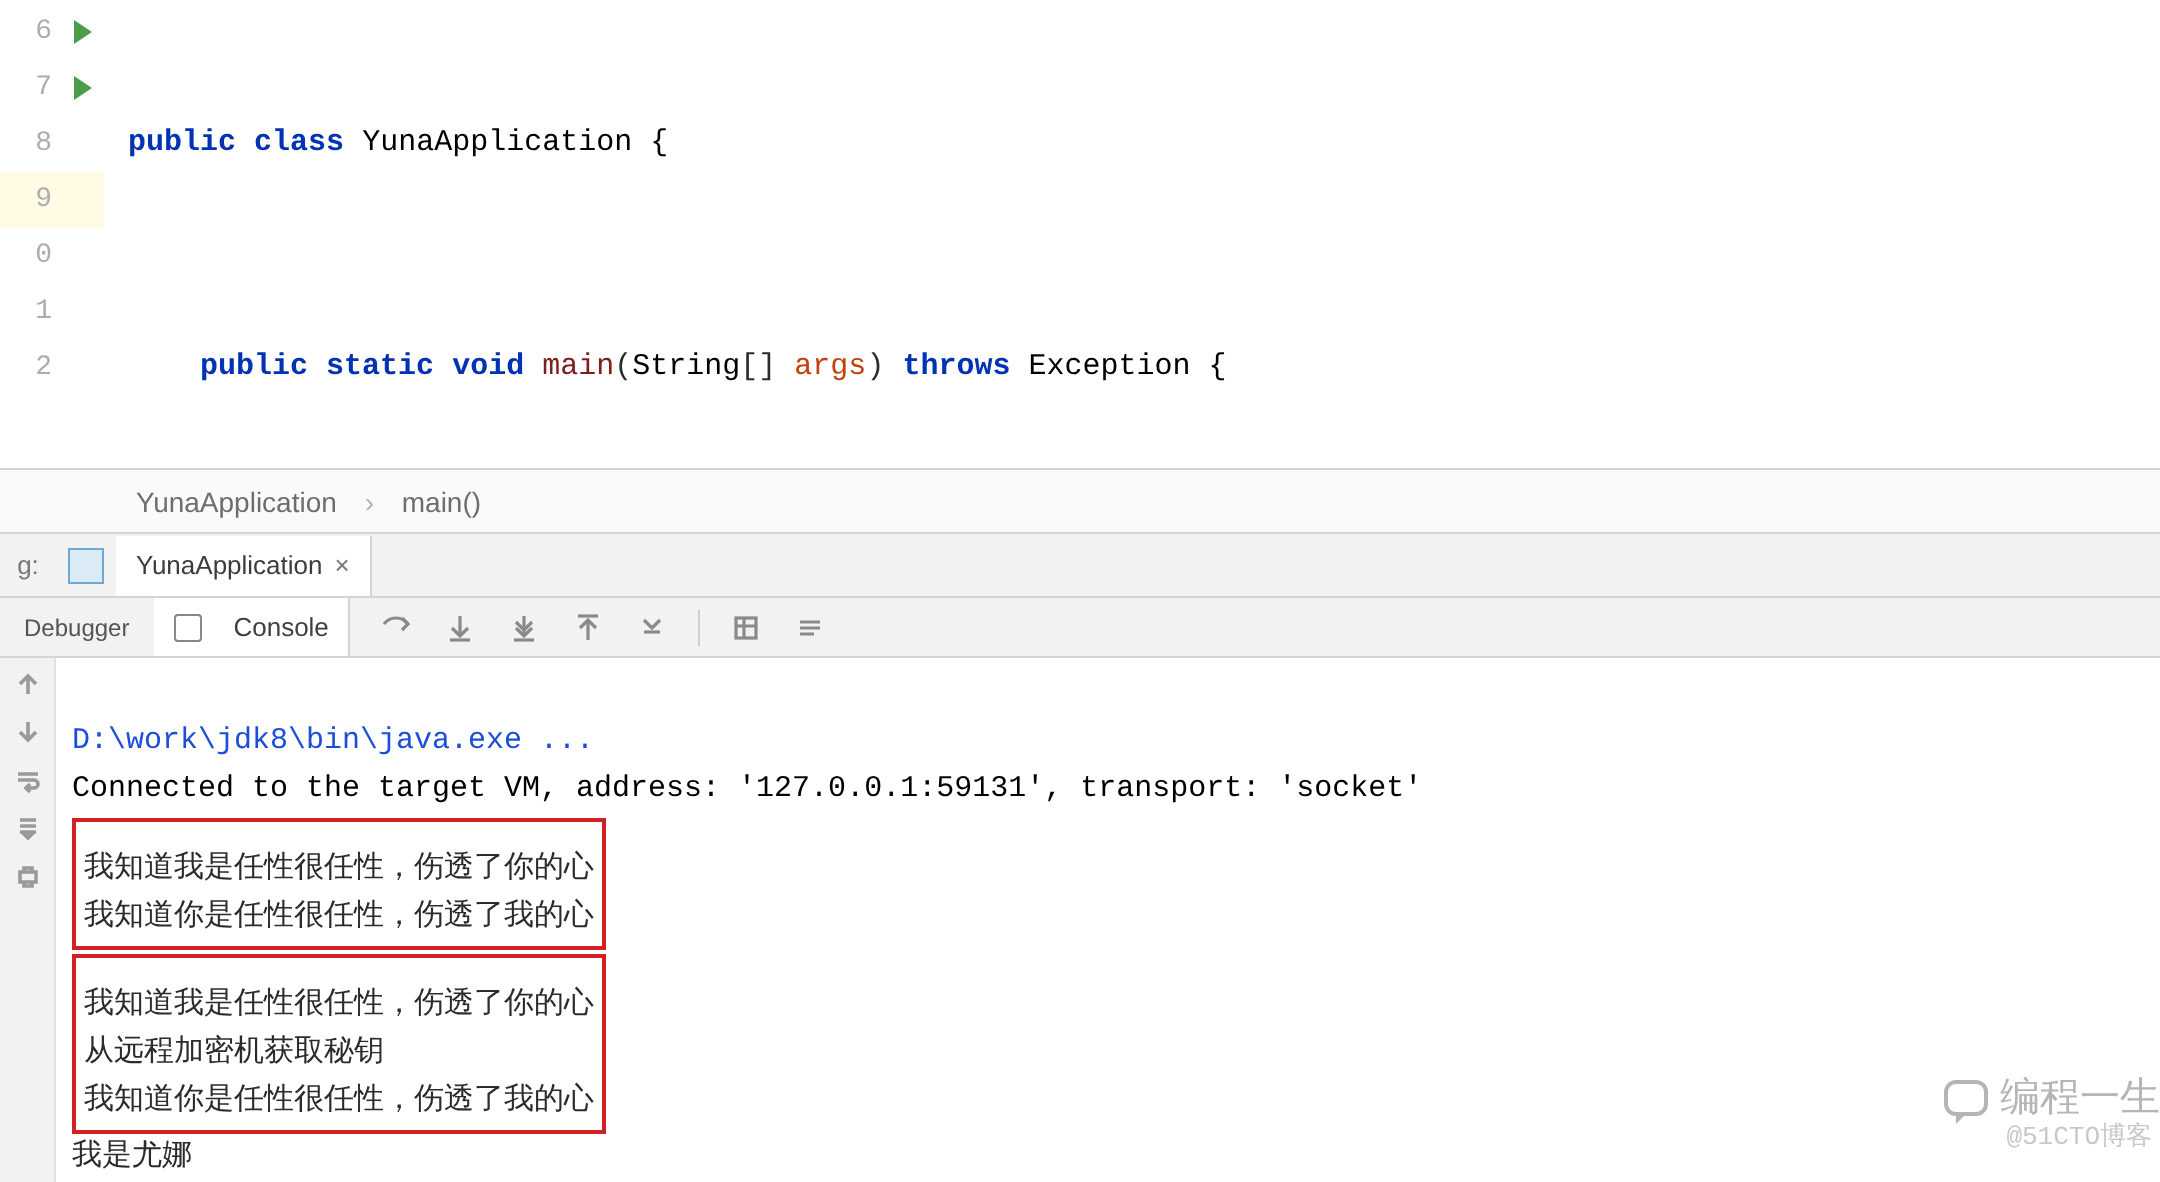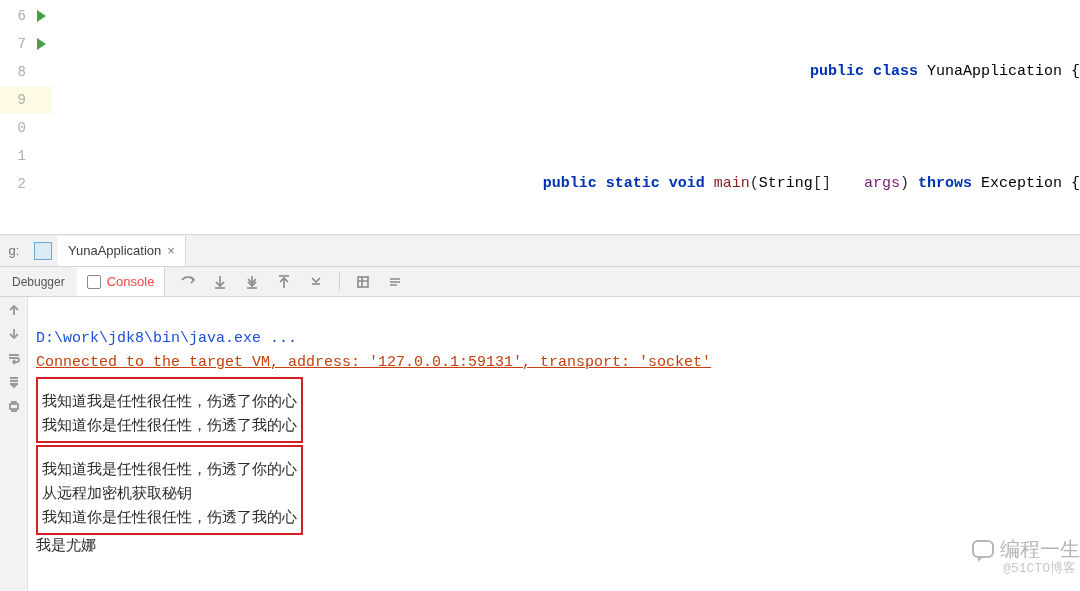--- a/index.html
+++ b/index.html
@@ -5,56 +5,56 @@
   * { margin: 0; padding: 0; box-sizing: border-box; }
   html, body { width: 1080px; height: 591px; overflow: hidden; font-family: "Segoe UI", Arial, sans-serif; font-size: 13px; background: #ffffff; color: #2b2b2b; }
   .root { display: flex; flex-direction: column; height: 100%; }
 
   
   .editor-wrap { display: flex; height: 235px; border-bottom: 1px solid #d4d4d4; }
   .gutter { width: 52px; background: #ffffff; color: #adadad; text-align: right; font-family: Consolas, "Courier New", monospace; font-size: 14px; line-height: 28px; padding-top: 2px; user-select: none; }
   .gutter .ln { height: 28px; position: relative; padding-right: 26px; }
   .gutter .ln.run::after { content: ""; position: absolute; right: 6px; top: 8px; width: 0; height: 0; border-left: 9px solid #4a9e4a; border-top: 6px solid transparent; border-bottom: 6px solid transparent; }
   .code { flex: 1; font-family: Consolas, "Courier New", monospace; font-size: 15px; line-height: 28px; padding-top: 2px; white-space: pre; overflow: hidden; }
-  .code .row { height: 28px; padding-left: 12px; text-align: right; }
+  .code .row { height: 28px; padding-left: 12px; }
   .k { color: #0033b3; font-weight: bold; }
   .type { color: #000000; }
-  .var { color: #701a75; margin-left: 24px; }
+  .var { color: #c2410c; }
   .method { color: #7f1d1d; }
   .p { color: #000000; }
 
   
   .breadcrumb { height: 32px; line-height: 32px; padding-left: 68px; color: #6e6e6e; font-size: 14px; border-bottom: 1px solid #d4d4d4; background: #fafafa; }
   .breadcrumb .sep { margin: 0 10px; color: #b0b0b0; }
 
   
   .run-strip { display: flex; align-items: center; height: 32px; border-bottom: 1px solid #d4d4d4; background: #f2f2f2; }
   .run-left-label { width: 28px; text-align: center; color: #787878; font-size: 13px; }
   .run-strip .win-icon { width: 18px; height: 18px; border: 1px solid #6fa7d6; background: #dcecf7; margin: 0 6px; }
   .run-tab { padding: 0 10px; height: 30px; line-height: 30px; color: #3c3c3c; border-right: 1px solid #d4d4d4; display: flex; align-items: center; gap: 6px; background: #ffffff; }
   .close-x { color: #787878; font-size: 13px; }
 
   
   .debug-row { display: flex; height: 30px; border-bottom: 1px solid #d4d4d4; background: #f2f2f2; align-items: stretch; }
   .debug-row .lab { display: flex; align-items: center; padding: 0 12px; color: #555; font-size: 12px; }
-  .debug-row .tab { display: flex; align-items: center; padding: 0 10px; background: #ffffff; border-right: 1px solid #d4d4d4; gap: 6px; font-size: 13px; color: #ef4444; }
+  .debug-row .tab { display: flex; align-items: center; padding: 0 10px; background: #ffffff; border-right: 1px solid #d4d4d4; gap: 16px; font-size: 13px; color: #404040; }
   .debug-row .dbg-icon { width: 14px; height: 14px; border: 1px solid #888; border-radius: 2px; display:inline-block; position:relative; }
   .debug-row .toolbar { display: flex; align-items: center; gap: 14px; padding-left: 14px; }
   .tb-ico { width: 18px; height: 18px; display: inline-flex; align-items: center; justify-content: center; color: #8a8a8a; }
   .tb-ico svg { width: 16px; height: 16px; fill: none; stroke: #8a8a8a; stroke-width: 1.6; }
   .vline { width: 1px; height: 18px; background: #cfcfcf; }
 
   
   .console-body { display: flex; flex: 1; overflow: hidden; }
   .console-gutter { width: 28px; background: #f2f2f2; border-right: 1px solid #e0e0e0; display: flex; flex-direction: column; align-items: center; padding-top: 6px; gap: 10px; }
   .cg-ico { width: 14px; height: 14px; color: #9a9a9a; }
   .cg-ico svg { width: 14px; height: 14px; fill: none; stroke: #9a9a9a; stroke-width: 1.8; }
   .console-out { flex: 1; font-family: Consolas, SimSun, "Courier New", monospace; font-size: 15px; line-height: 24px; padding: 6px 8px; white-space: pre; position: relative; }
   .co-gray { color: #1d4ed8; }
-  .co-blue { color: #c2410c; text-decoration: underline; }
+  .co-blue { color: #000000; }
   .boxed { border: 2px solid #d32020; display: inline-block; padding: 12px 4px 2px 4px; margin-top: 2px; }
 
   
   .wm1 { position: absolute; right: 0; bottom: 30px; color: #b5b5b5; font-size: 20px; font-family: SimSun, serif; display:flex; align-items:center; gap:6px;}
   .wm1 .bubble { width:22px; height:18px; border:2px solid #b5b5b5; border-radius:6px; position:relative; display:inline-block; }
   .wm1 .bubble::after{content:"";position:absolute;bottom:-6px;left:4px;width:0;height:0;border-top:6px solid #b5b5b5;border-right:6px solid transparent;}
   .wm2 { position: absolute; right: 4px; bottom: 10px; color: #c8c8c8; font-size: 13px; }
 </style>
 </head>
 <body>
@@ -81,20 +81,25 @@
 
       
 
       
 
       
       
     </div>
   </div>
 
+  <div class="breadcrumb">
+    <span>YunaApplication</span>
+    <span class="sep">›</span>
+    <span>main()</span>
+  </div>
 
   <div class="run-strip">
     <div class="run-left-label">g:</div>
     <span class="win-icon"></span>
     <div class="run-tab">
       <span>YunaApplication</span>
       <span class="close-x">×</span>
     </div>
   </div>
 

